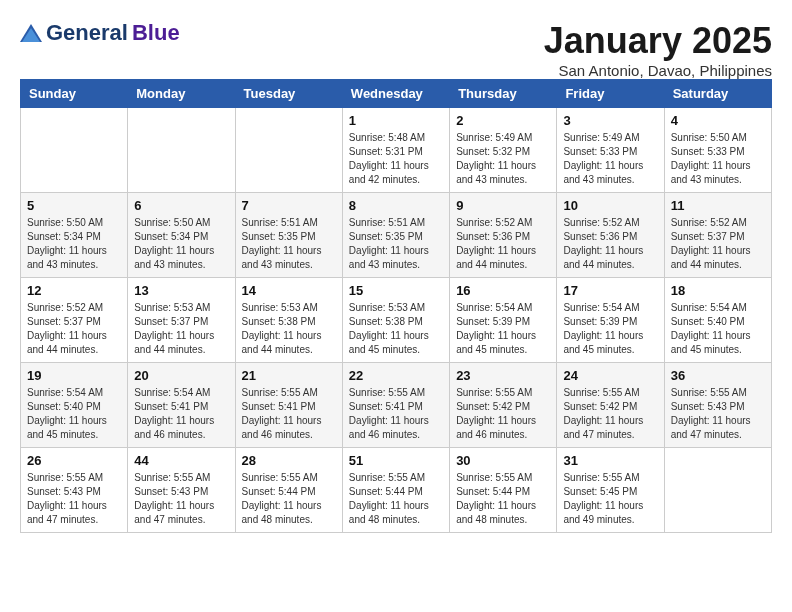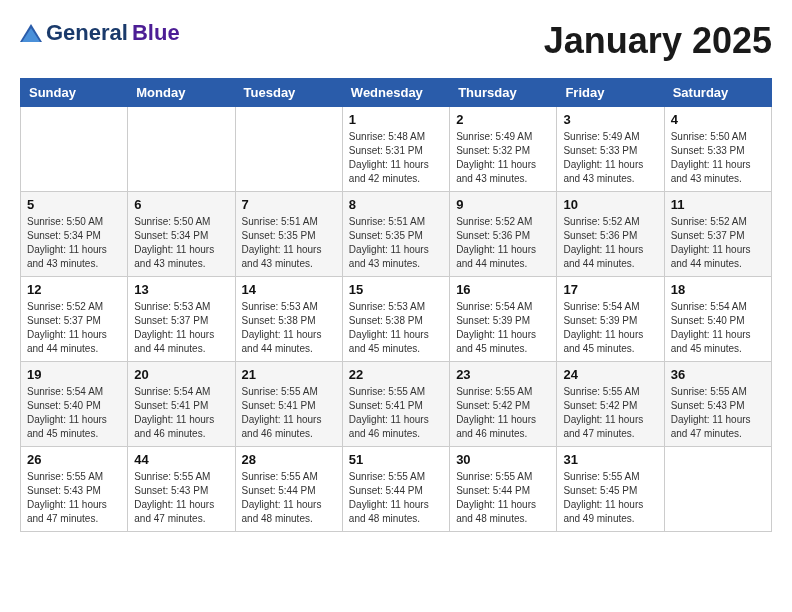--- a/index.html
+++ b/index.html
@@ -7,21 +7,21 @@
       font-family: Arial, sans-serif;
       background: #fff;
       width: 792px;
       min-height: 612px;
       padding: 20px;
     }
     .header-area {
       display: flex;
       justify-content: space-between;
       align-items: flex-start;
-      margin-bottom: 16px;
+      margin-bottom: 0;
     }
     .logo {
       display: flex;
       flex-direction: column;
       align-items: flex-start;
     }
     .title-area {
       text-align: right;
     }
     .main-title {
@@ -99,20 +99,21 @@
       <svg width="22" height="18" viewBox="0 0 22 18">
         <polygon points="11,0 22,18 0,18" fill="#2a5caa"></polygon>
         <polygon points="11,4 20,18 2,18" fill="#4a90d9"></polygon>
       </svg>
       <span class="logo-general-text">General</span>
         <span class="logo-blue-text">Blue</span>
     </div>
   </div>
   <div class="title-area">
     <div class="main-title">January 2025</div>
+    <div class="subtitle">San Antonio, Davao, Philippines</div>
   </div>
 </div>
 
 <table class="calendar">
   <thead>
     <tr>
 
     <th>Sunday</th>
         <th>Monday</th>
         <th>Tuesday</th>

